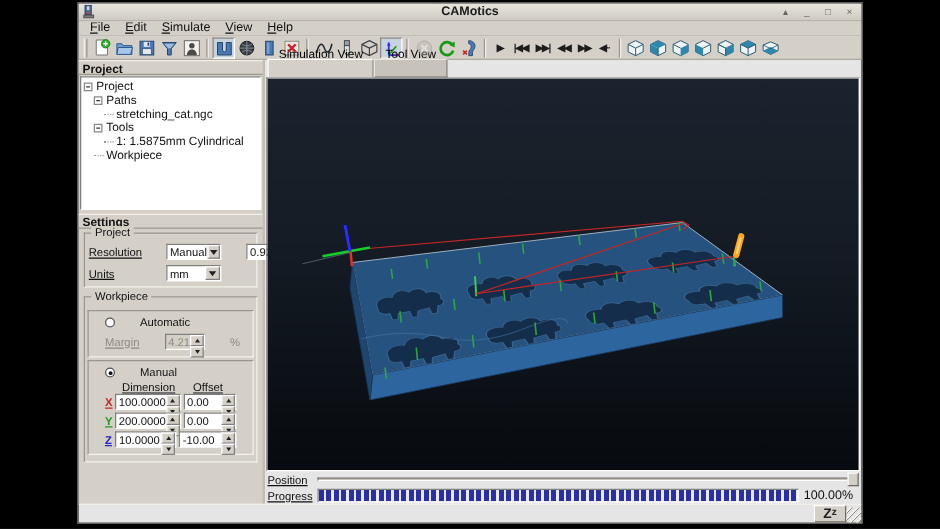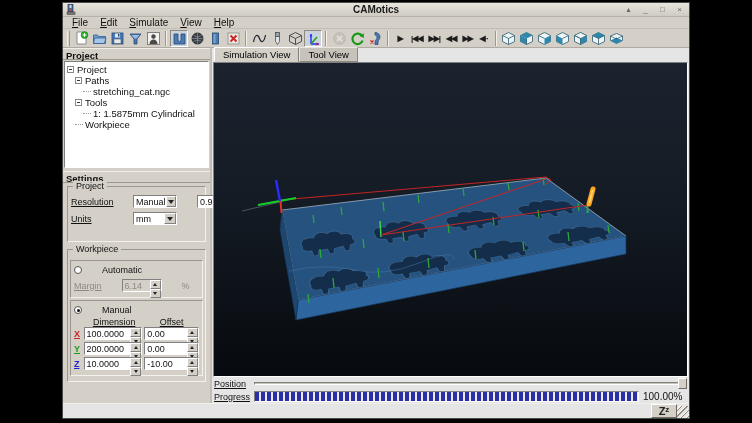--- a/index.html
+++ b/index.html
@@ -62,30 +62,30 @@
   .spin.dis{background:#d4d0c8;color:#8e8a82}
   .spb{margin-left:auto;width:11px;height:11px;display:flex;flex-direction:column;flex:none}
   .spb i{flex:1;background:#d4d0c8;border:1px solid;border-color:#fff #808080 #808080 #fff;
     display:flex;align-items:center;justify-content:center}
   .spb i.up::after{content:"";border:2px solid transparent;border-bottom:3px solid #222;margin-bottom:2px}
   .spb i.dn::after{content:"";border:2px solid transparent;border-top:3px solid #222;margin-top:2px}
   .radio{width:8px;height:8px;border-radius:50%;border:1px solid #555;background:#fff;
     display:inline-block;position:relative;flex:none}
   .radio.on::after{content:"";position:absolute;left:2px;top:2px;width:3px;height:3px;
     border-radius:50%;background:#111}
-  .subframe{border:1px solid;border-color:#9b978e #f4f1ea #f4f1ea #9b978e;padding:4px 3px;margin:2px 0}
+  .subframe{border:1px solid;border-color:#9b978e #f4f1ea #f4f1ea #9b978e;padding:4px 13px;margin:2px 0}
   .dimhead{display:flex;font-size:9px;margin:2px 0 0 10px;gap:0}
   .dimhead span{text-decoration:underline}
   .axl{width:8px;font-weight:bold;text-decoration:underline;font-size:9px}
   .ax-x{color:#cc2222}.ax-y{color:#1a9a1a}.ax-z{color:#2222cc}
   
   #rightpane{flex:1;display:flex;flex-direction:column;min-width:0}
   #tabbar{height:14px;display:flex;align-items:flex-end;padding-left:2px;font-size:9.5px}
   .tab{padding:1px 8px 12px;border:1px solid;border-color:#fff #808080 #d4d0c8 #fff;
-    background:#d4d0c8;height:14px;display:flex;align-items:flex-start}
+    background:#d4d0c8;height:14px;display:flex;align-items:flex-end}
   .tab.inactive{height:12px;background:#c7c3ba;border-color:#e9e6df #8e8a82 #8e8a82 #e9e6df}
   #viewport{flex:1;margin:0 1px;border:1px solid;border-color:#808080 #fff #fff #808080;
     background:linear-gradient(#1a232e 0%,#141b24 45%,#070a0e 100%);position:relative;overflow:hidden}
   #viewport svg{position:absolute;left:0;top:0}
   .simrow{display:flex;align-items:center;font-size:9px;padding:1px 2px;gap:4px}
   .simlbl{text-decoration:underline;color:#111;width:36px;flex:none}
   .slider{flex:1;height:11px;position:relative}
   .slider .groove{position:absolute;left:0;right:0;top:4px;height:3px;border:1px solid;
     border-color:#808080 #fff #fff #808080;background:#c7c3ba}
   .slider .handle{position:absolute;right:0;top:0;width:9px;height:11px;background:#d4d0c8;
@@ -344,41 +344,41 @@
               <span class="arr"></span>
             </span>
             <span class="spin" style="width:48px">
               <span>0.928318</span>
               <span class="spb">
                   <i class="up"></i>
                   <i class="dn"></i>
                 </span>
             </span>
           </div>
-          <div class="srow" style="margin-bottom:12px">
+          <div class="srow" style="margin-bottom:0">
             <span class="lbl" style="width:42px">Units</span>
             <span class="combo" style="width:44px">
               <span>mm</span>
               <span class="arr"></span>
             </span>
           </div>
         </div>
 
         <div class="group" style="padding:8px 2px 3px">
           <span class="group-title">Workpiece</span>
 
           <div class="subframe">
             <div class="srow">
               <span class="radio"></span>
               <span>Automatic</span>
             </div>
             <div class="srow" style="margin-bottom:1px">
               <span class="lbl dis">Margin</span>
               <span class="spin dis" style="width:40px">
-                <span>6.14</span>
+                <span>4.21</span>
                 <span class="spb">
                     <i class="up"></i>
                     <i class="dn"></i>
                   </span>
               </span>
               <span class="lbl dis" style="text-decoration:none">%</span>
             </div>
           </div>
 
           <div class="subframe">

